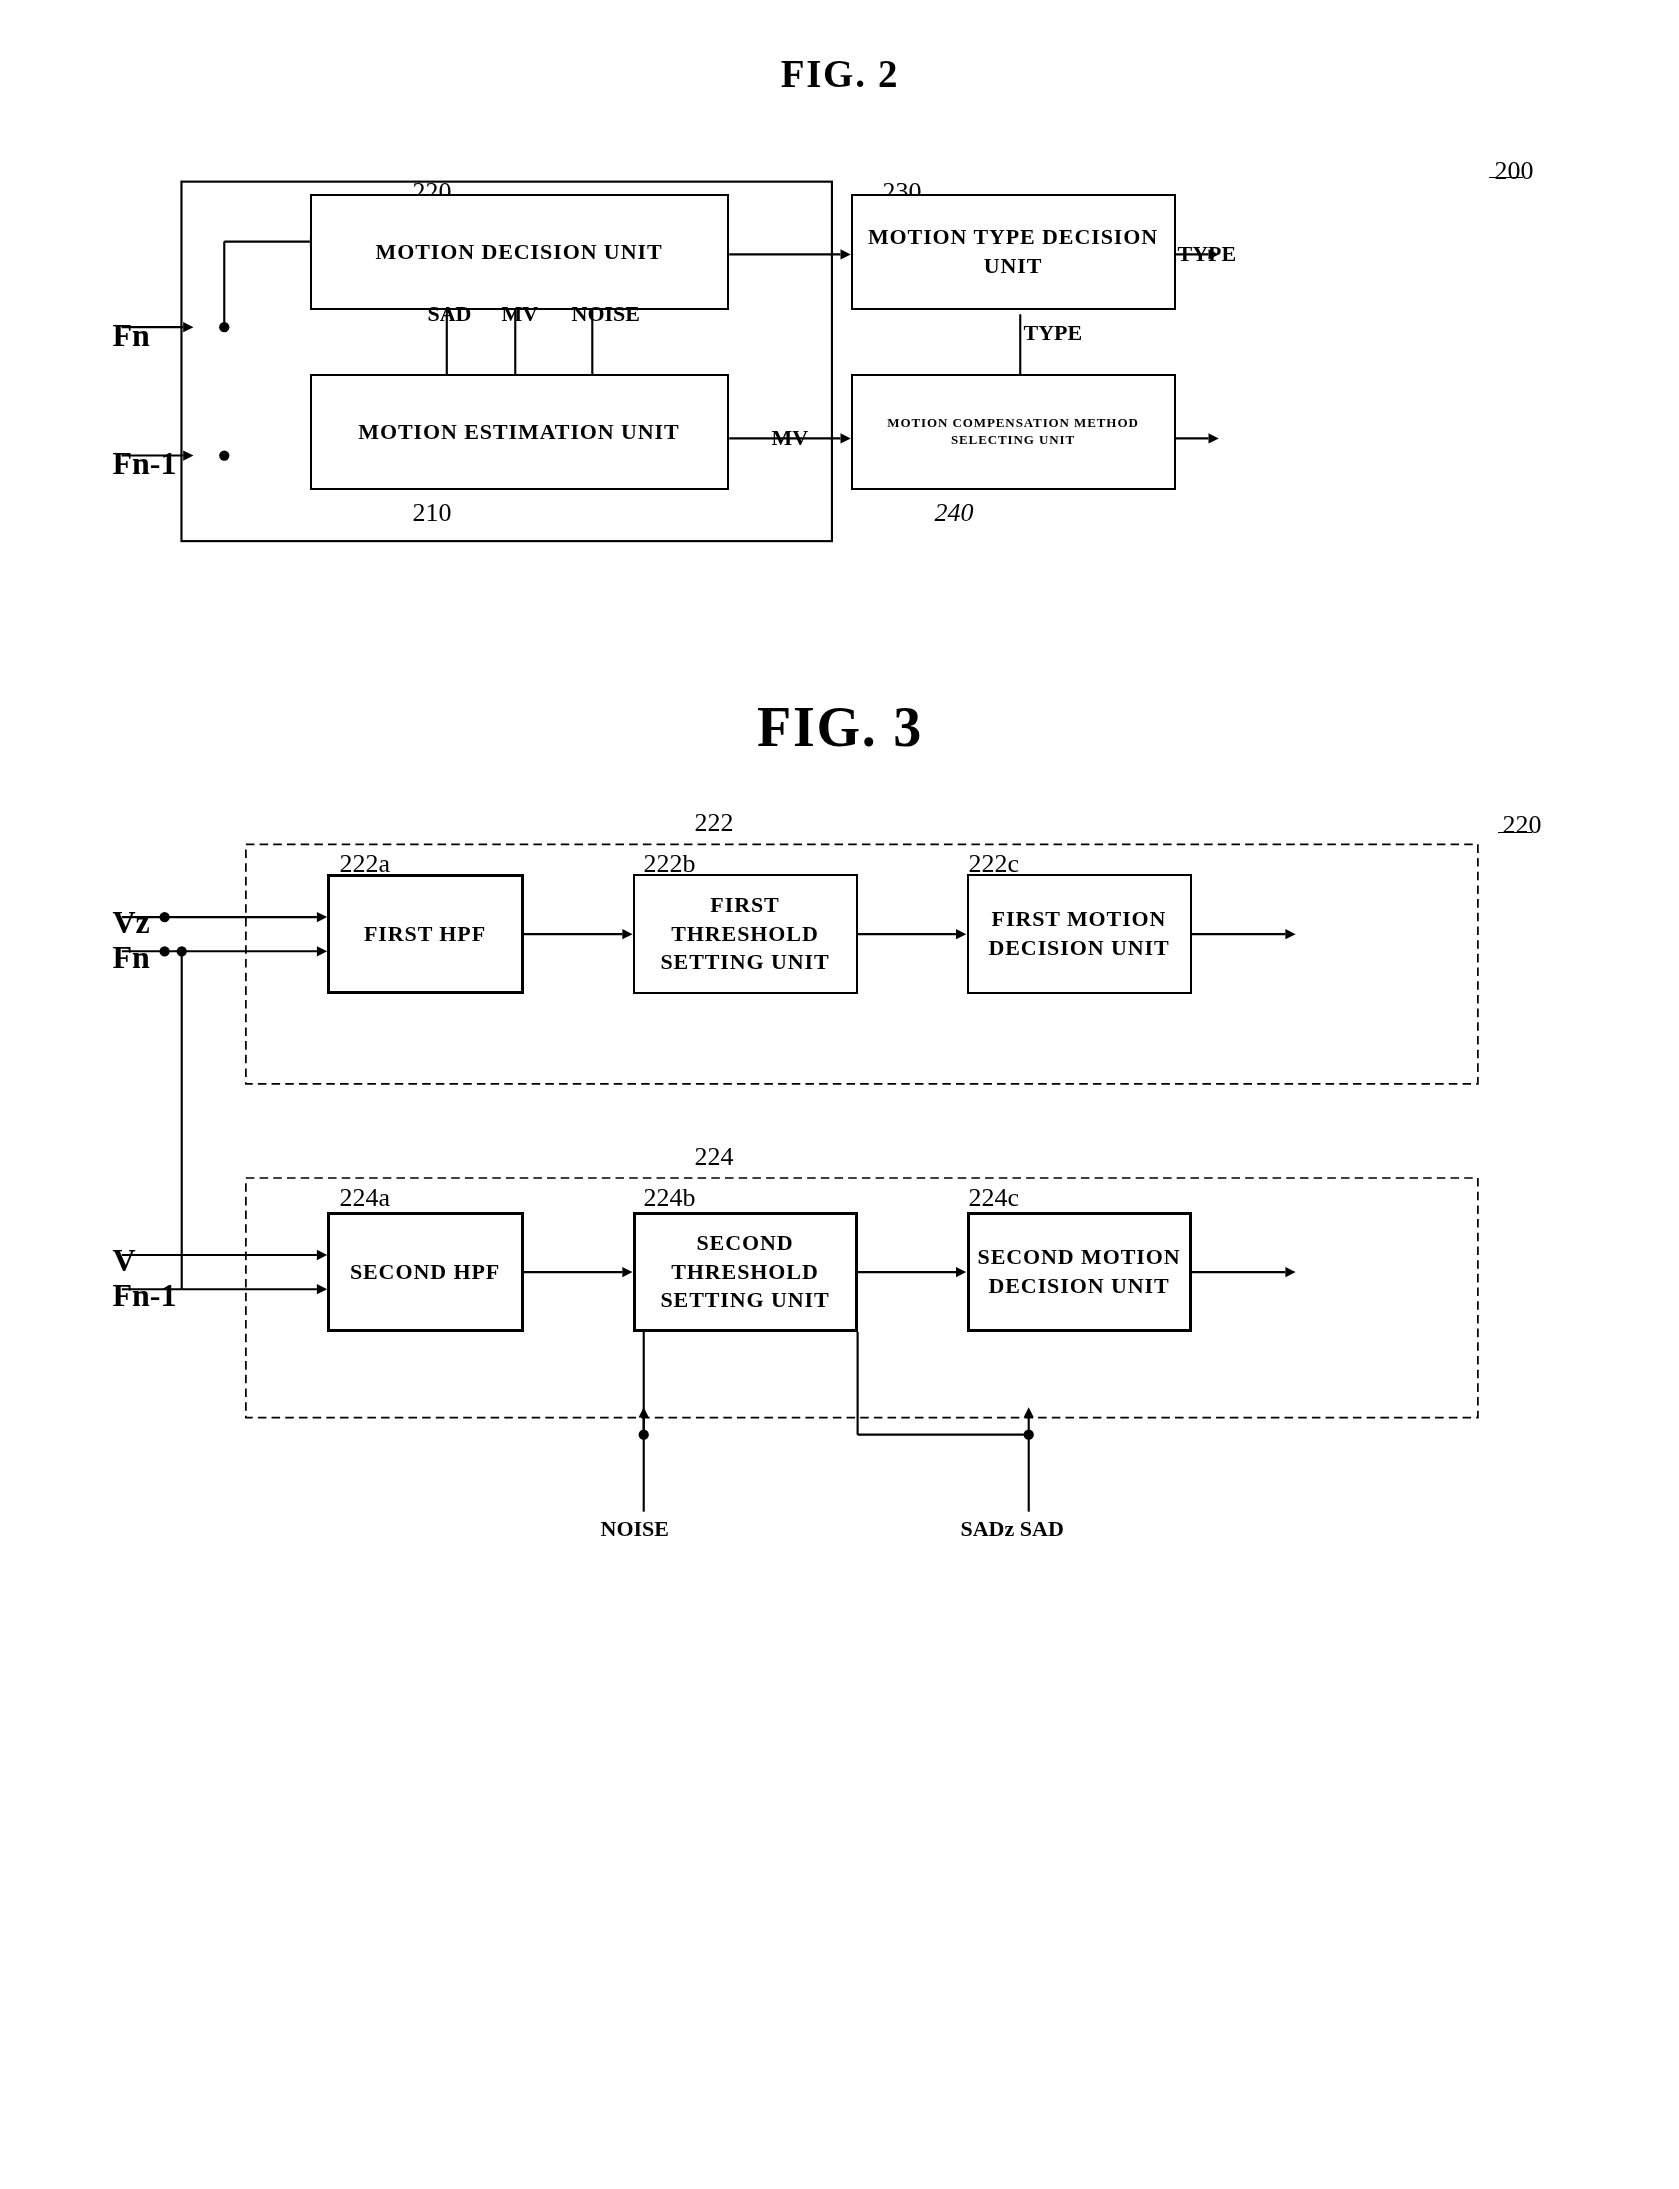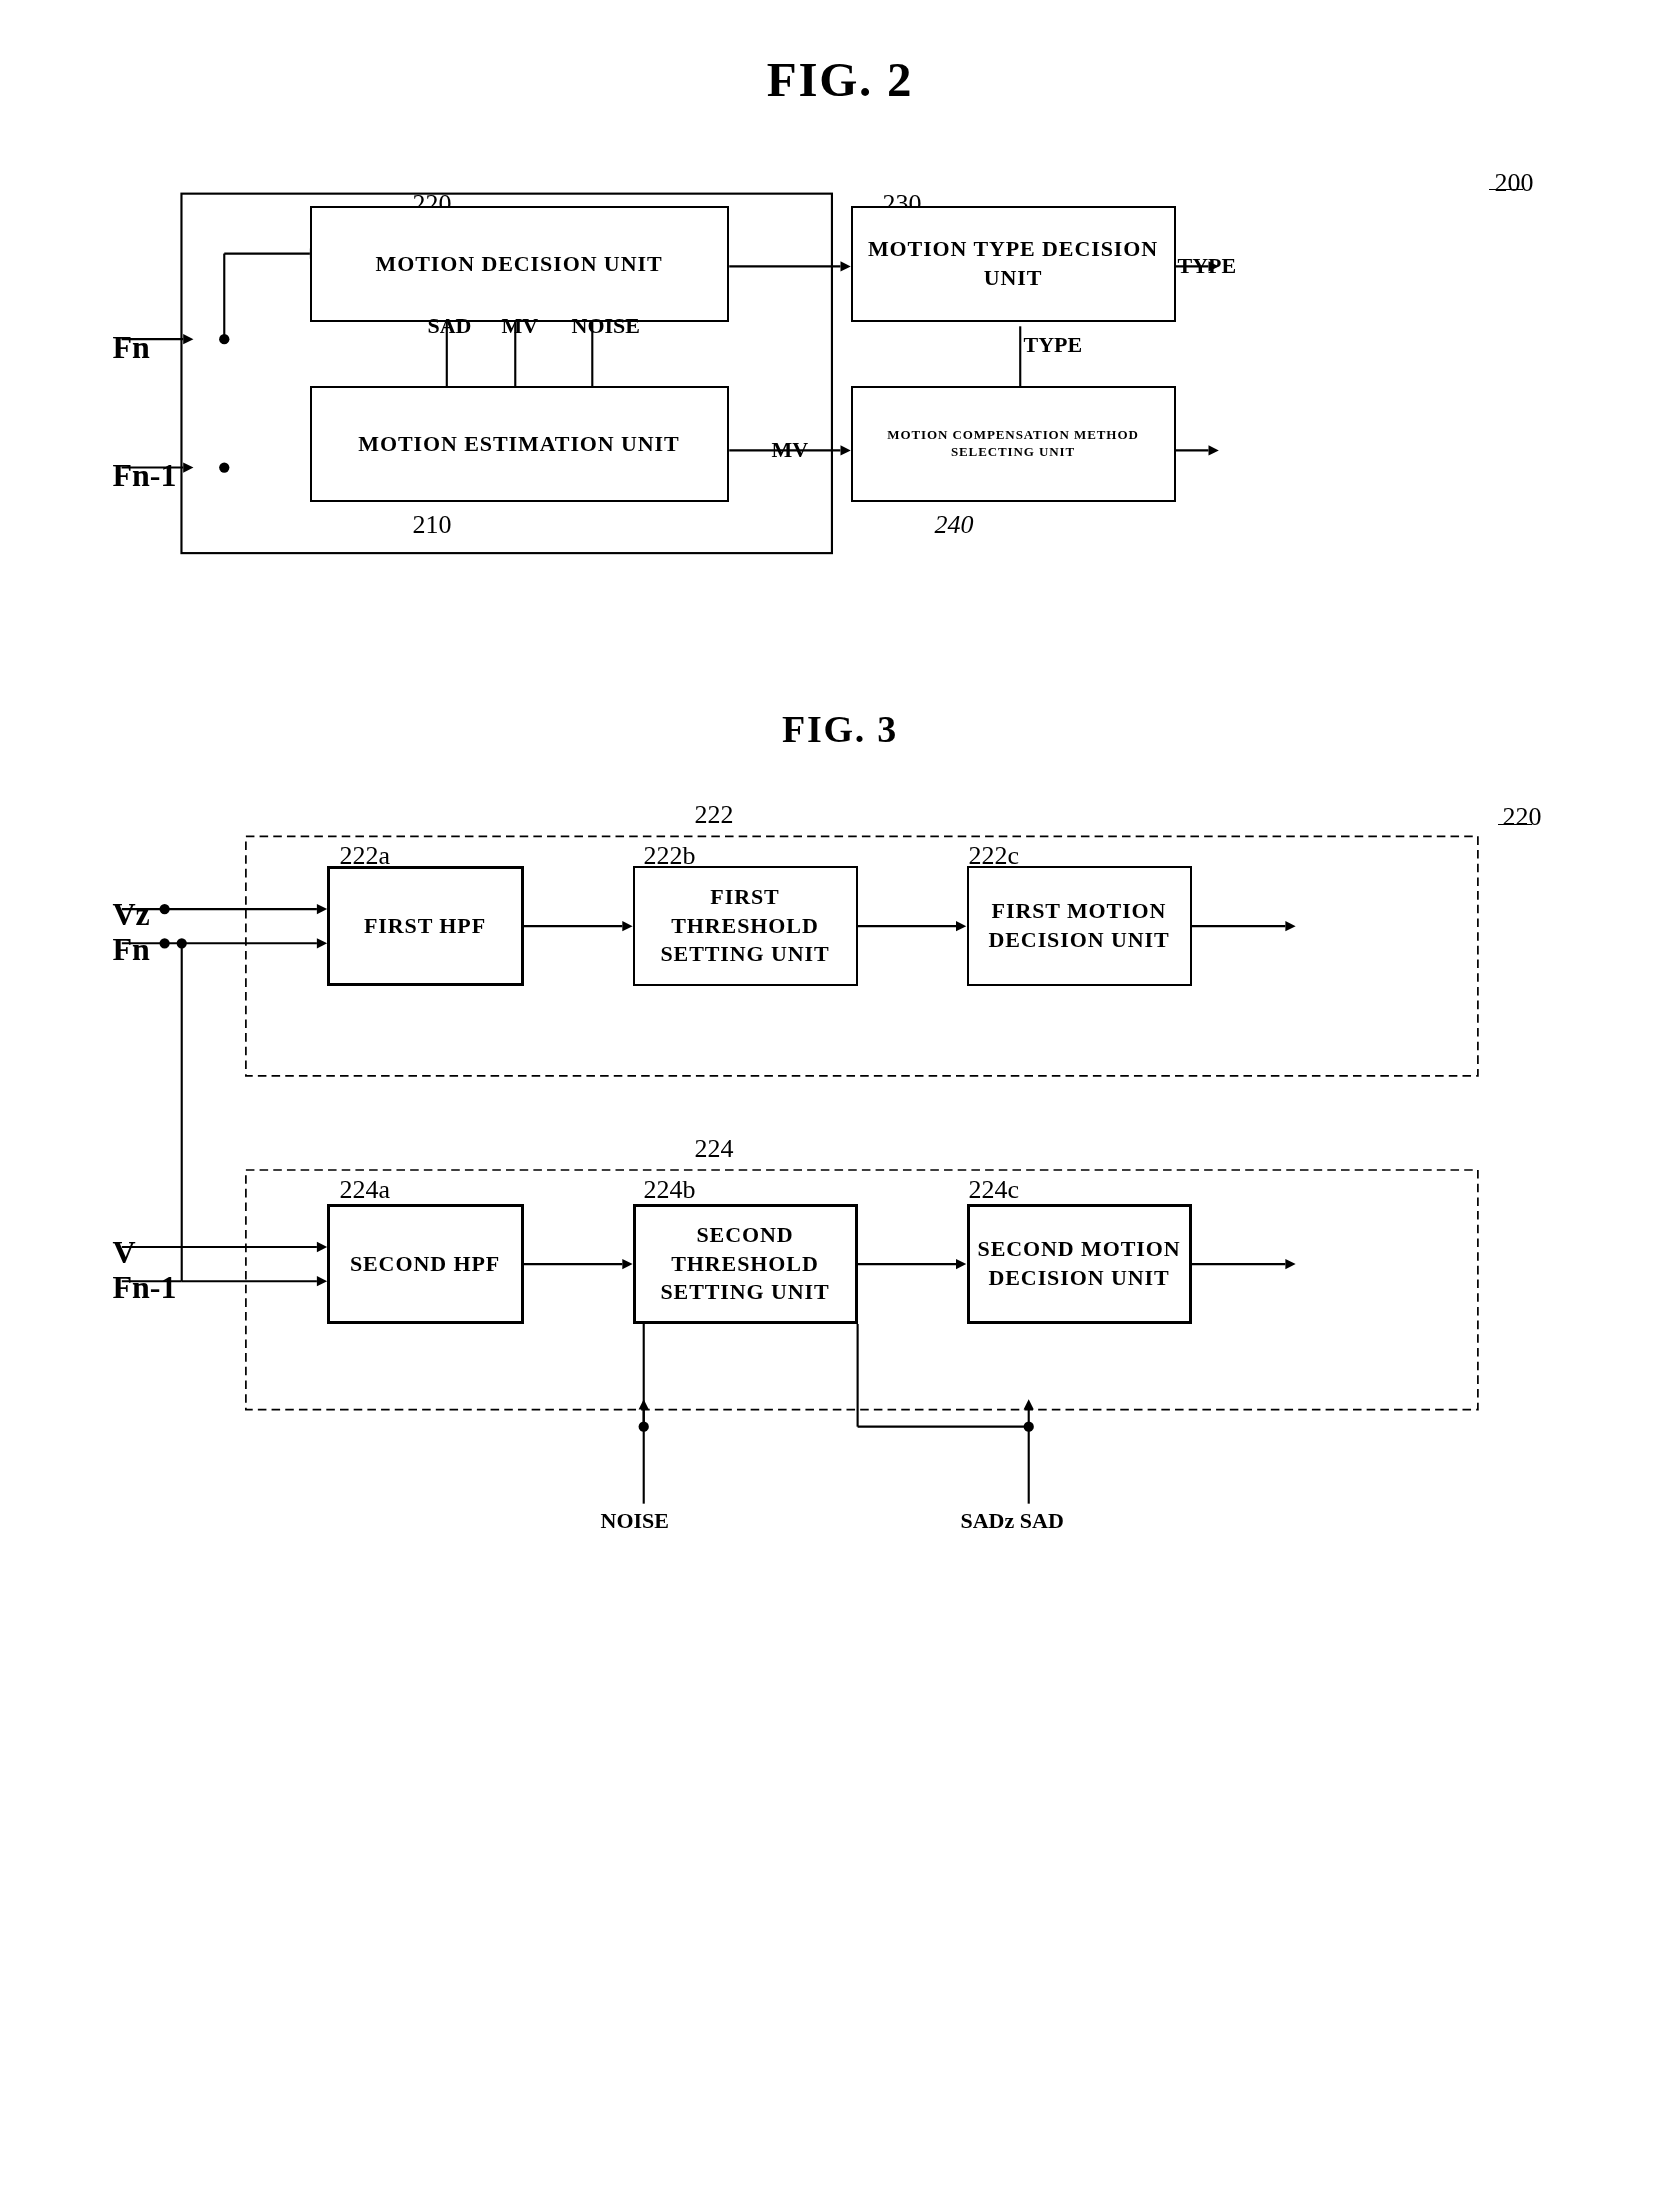--- a/index.html
+++ b/index.html
@@ -7,21 +7,21 @@
       background: #fff;
       font-family: 'Times New Roman', Times, serif;
       width: 1680px;
       min-height: 2190px;
       position: relative;
       overflow-x: hidden;
     }
 
     .page-title {
       text-align: center;
-      font-size: 49px;
+      font-size: 39px;
       font-weight: bold;
       padding-top: 51px;
       margin-bottom: 34px;
       letter-spacing: 1.7px;
     }
 
     .diagram-container {
       position: relative;
       margin: 0 auto;
       width: 1455px;
@@ -50,21 +50,21 @@
       font-size: 22px;
       font-weight: bold;
       line-height: 1.3;
       letter-spacing: 0.9px;
       background: #fff;
     }
 
     
     .fig3-title {
       text-align: center;
-      font-size: 38px;
+      font-size: 56px;
       font-weight: bold;
       margin-bottom: 34px;
       letter-spacing: 1.7px;
     }
 
     .fig3-area {
       position: relative;
       height: 770px;
     }
 

